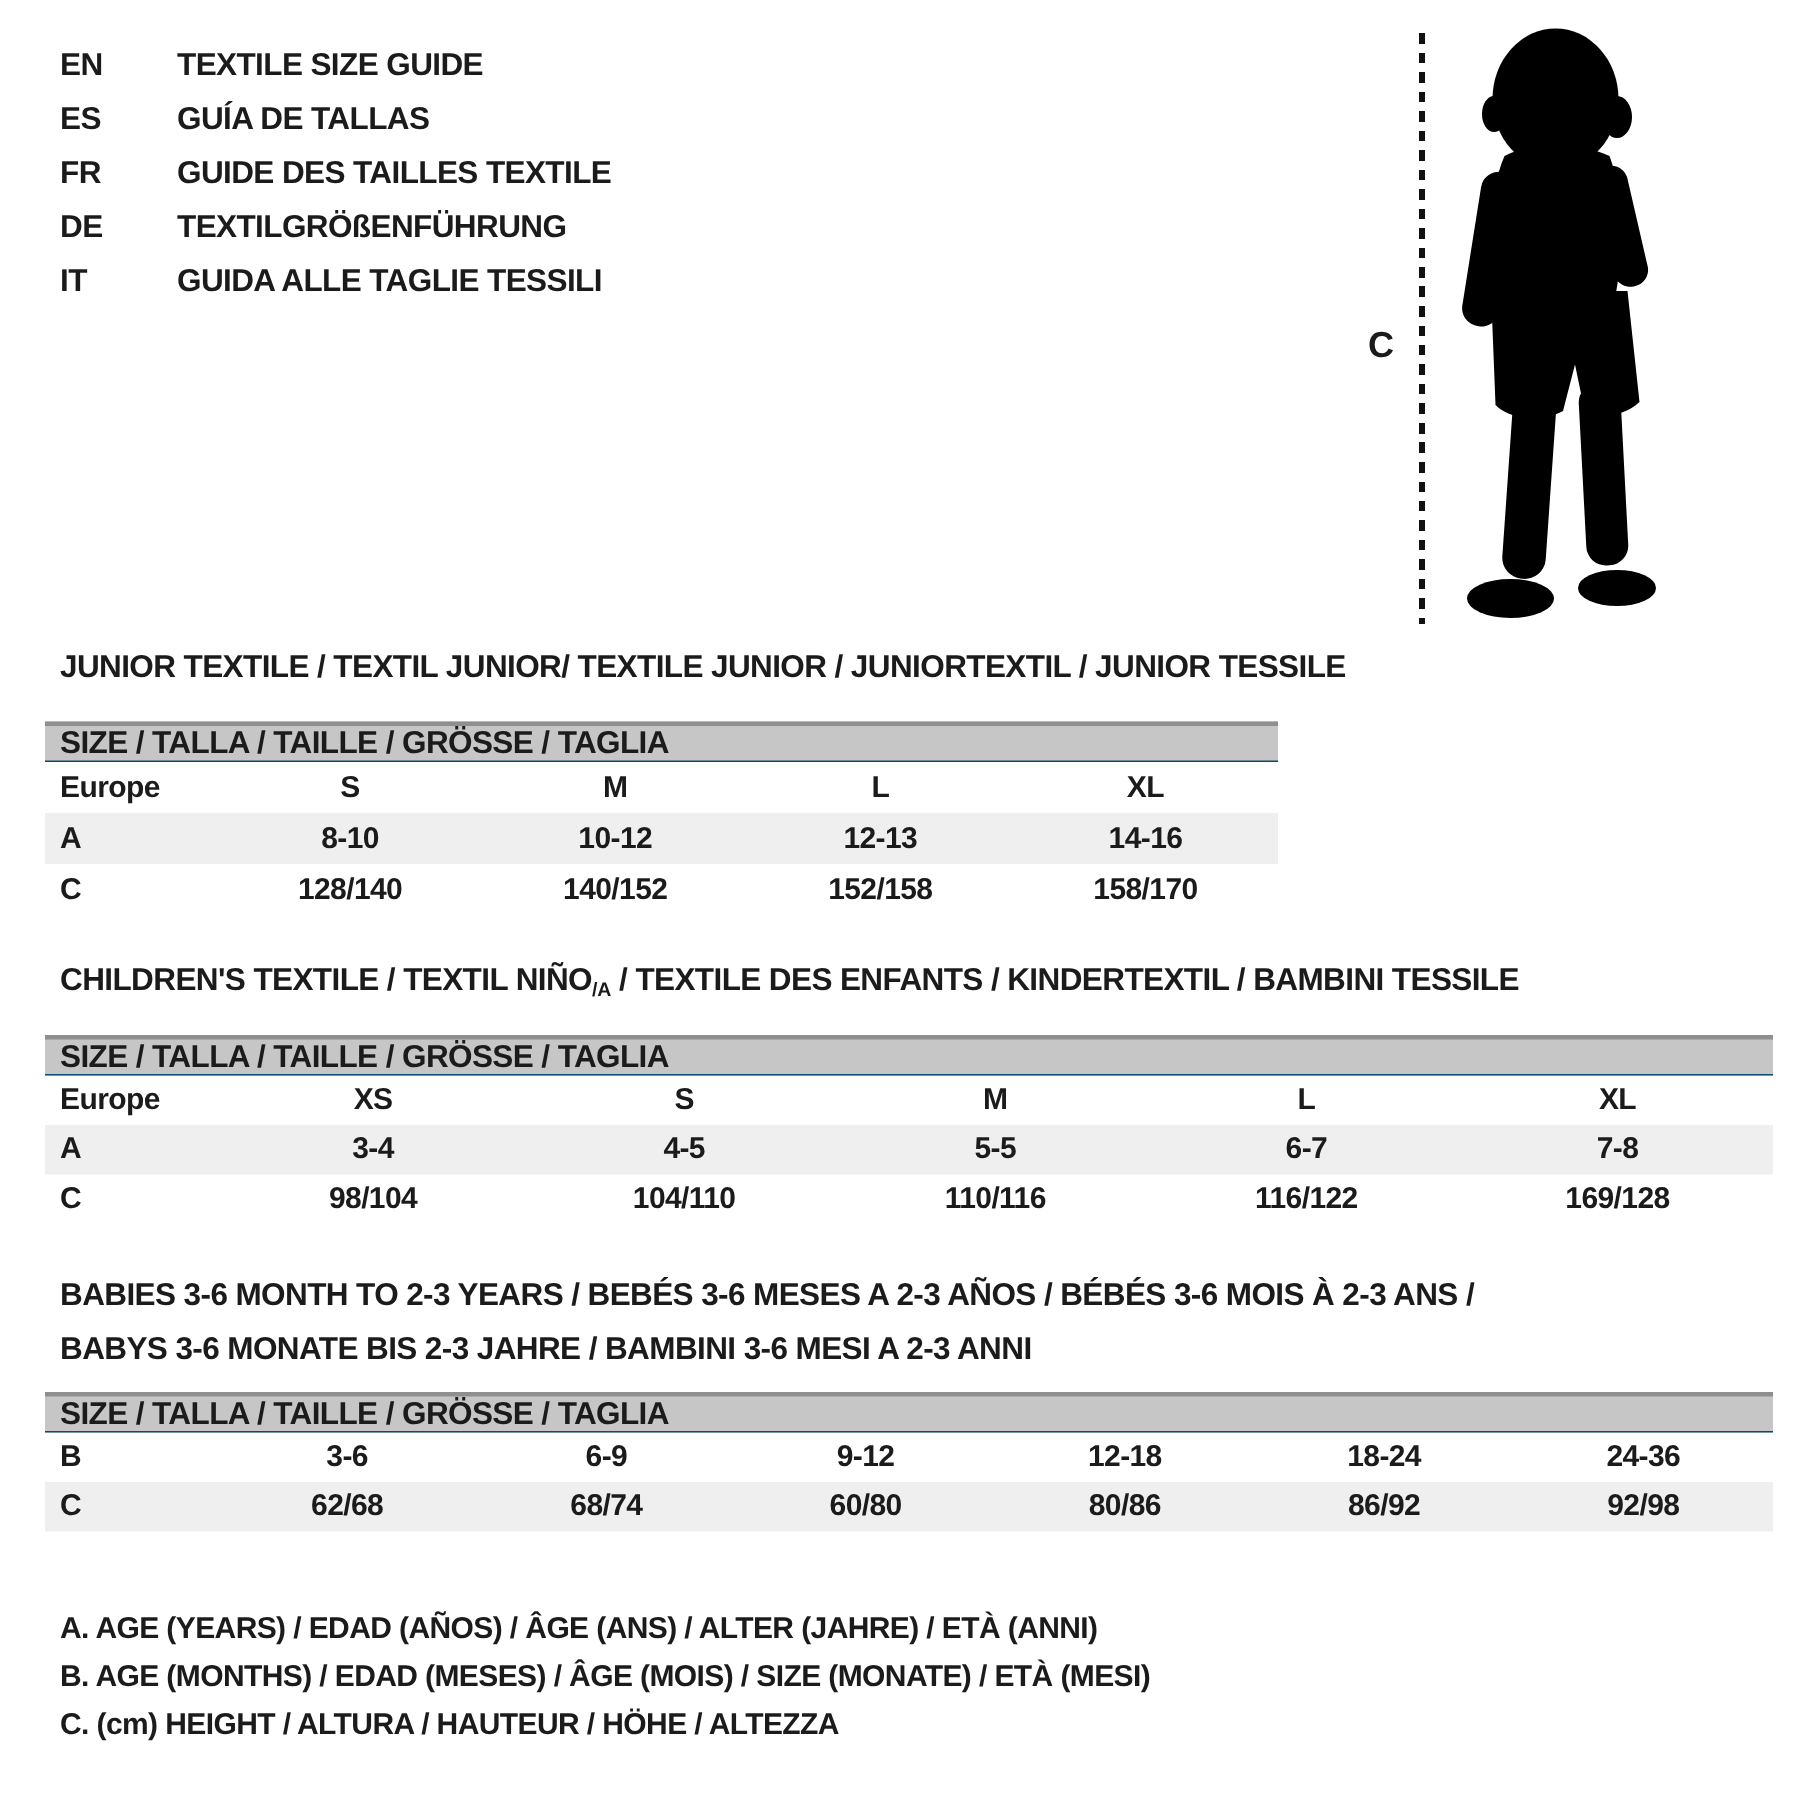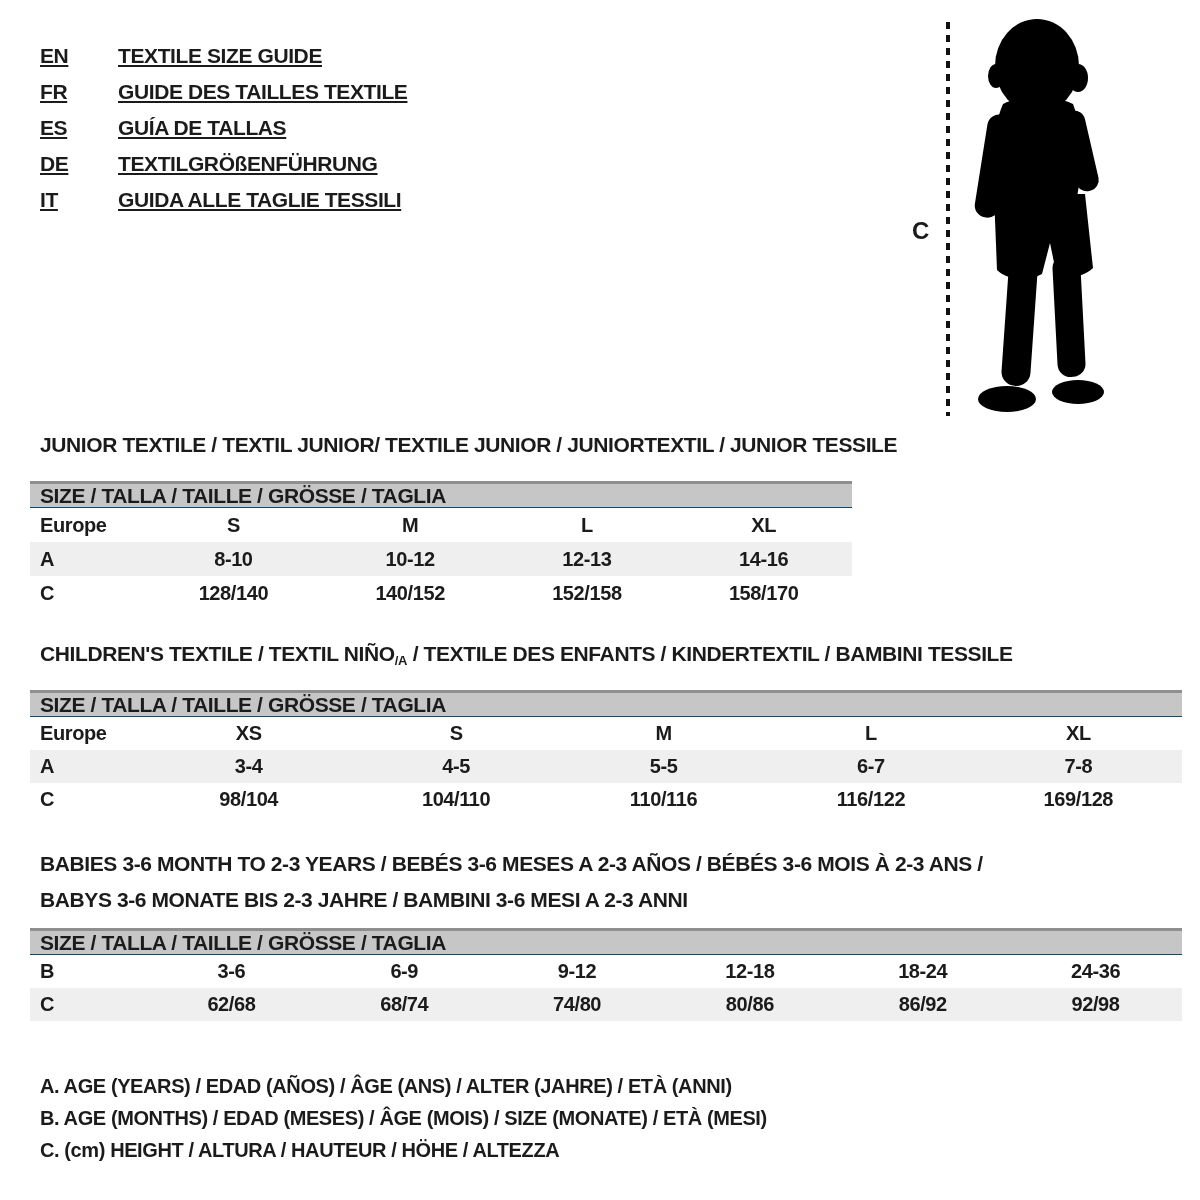--- a/index.html
+++ b/index.html
@@ -3,21 +3,21 @@
 <meta charset="utf-8">
 <style>
   html,body{margin:0;padding:0;background:#ffffff;}
   .canvas{
     position:relative;width:1200px;height:1200px;background:#ffffff;overflow:hidden;
     font-family:"Liberation Sans","DejaVu Sans",sans-serif;
     font-weight:700;color:#1b1b1b;letter-spacing:-0.4px;
     font-stretch:condensed;
   }
   
-  .langs{position:absolute;left:40px;top:38px;text-decoration:underline;}
+  .langs{position:absolute;left:40px;top:26px;}
   .lang-row{display:flex;height:36px;align-items:center;font-size:21px;}
   .lang-code{width:78px;flex:0 0 78px;}
   
   .baby-svg{position:absolute;left:963px;top:14px;width:178px;height:412px;}
   .dash-line{
     position:absolute;left:946px;top:22px;width:4px;height:394px;
     background:repeating-linear-gradient(to bottom,#111 0 7px,transparent 7px 13px);
   }
   .c-label{position:absolute;left:912px;top:217px;font-size:24px;}
   
@@ -46,26 +46,26 @@
 <body>
 
 <div class="canvas">
 
   <div class="langs">
     <div class="lang-row">
       <span class="lang-code">EN</span>
       <span class="lang-title">TEXTILE SIZE GUIDE</span>
     </div>
     <div class="lang-row">
+      <span class="lang-code">ES</span>
+      <span class="lang-title">GUÍA DE TALLAS</span>
+    </div>
+    <div class="lang-row">
       <span class="lang-code">FR</span>
       <span class="lang-title">GUIDE DES TAILLES TEXTILE</span>
-    </div>
-    <div class="lang-row">
-      <span class="lang-code">ES</span>
-      <span class="lang-title">GUÍA DE TALLAS</span>
     </div>
     <div class="lang-row">
       <span class="lang-code">DE</span>
       <span class="lang-title">TEXTILGRÖßENFÜHRUNG</span>
     </div>
     <div class="lang-row">
       <span class="lang-code">IT</span>
       <span class="lang-title">GUIDA ALLE TAGLIE TESSILI</span>
     </div>
   </div>
@@ -153,21 +153,21 @@
       <span class="c">6-9</span>
       <span class="c">9-12</span>
       <span class="c">12-18</span>
       <span class="c">18-24</span>
       <span class="c">24-36</span>
     </div>
     <div class="row shade">
       <span class="c0">C</span>
       <span class="c">62/68</span>
       <span class="c">68/74</span>
-      <span class="c">74/80</span>
+      <span class="c">60/80</span>
       <span class="c">80/86</span>
       <span class="c">86/92</span>
       <span class="c">92/98</span>
     </div>
   </div>
 
   <div class="legend">
     <div class="legend-line">A. AGE (YEARS) / EDAD (AÑOS) / ÂGE (ANS) / ALTER (JAHRE) / ETÀ (ANNI)</div>
     <div class="legend-line">B. AGE (MONTHS) / EDAD (MESES) / ÂGE (MOIS) / SIZE (MONATE) / ETÀ (MESI)</div>
     <div class="legend-line">C. (cm) HEIGHT / ALTURA / HAUTEUR / HÖHE / ALTEZZA</div>

